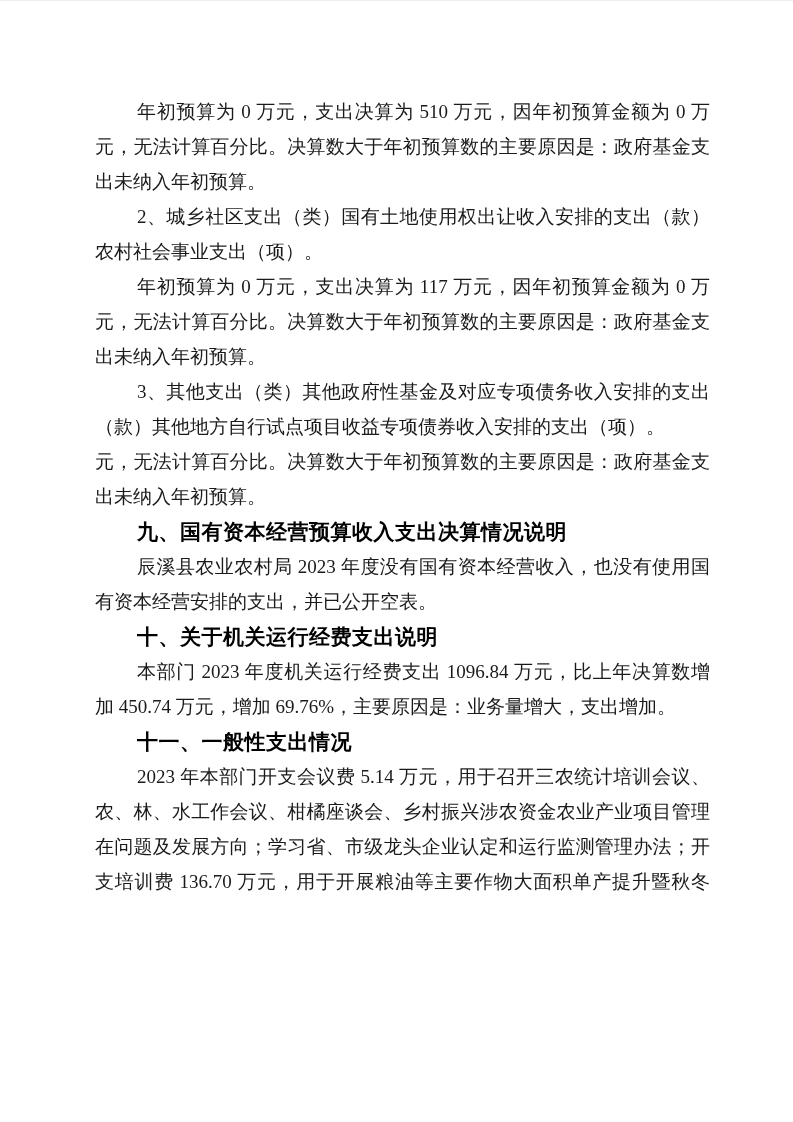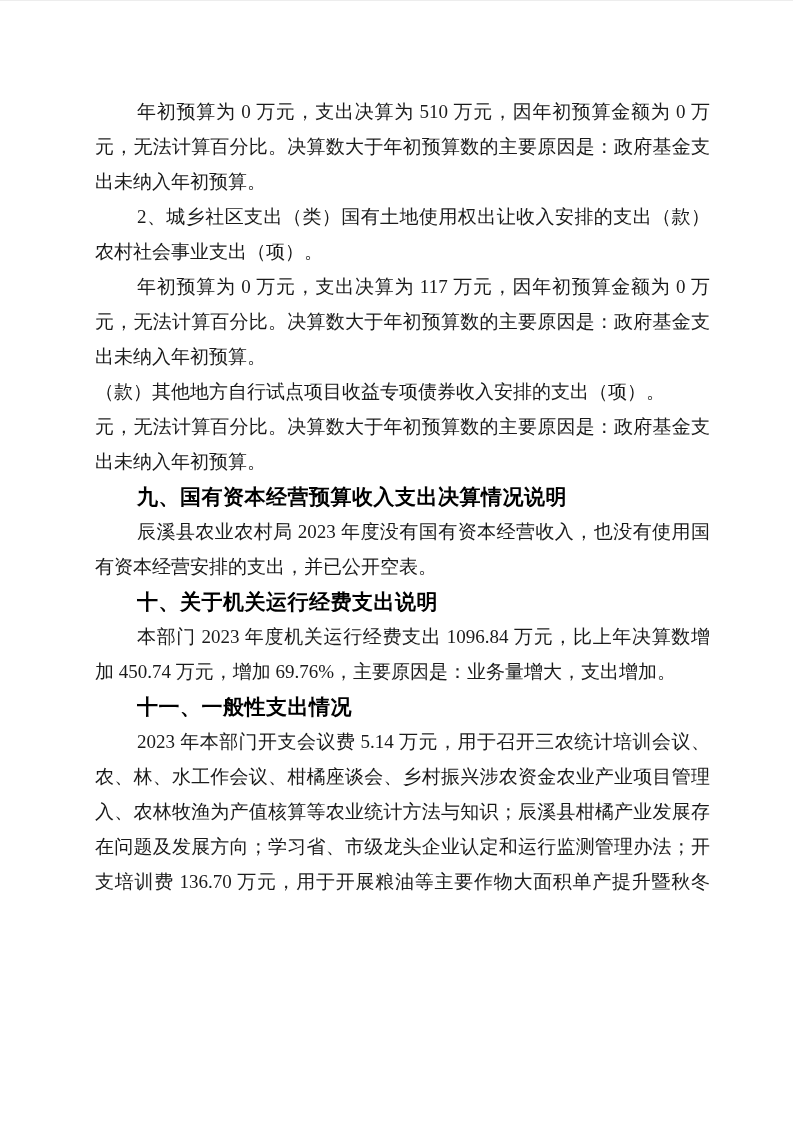--- a/index.html
+++ b/index.html
@@ -64,20 +64,21 @@
       <div class="ln">农村社会事业支出（项）。</div>
     </div>
 
     <div class="para">
       <div class="ln ind j">年初预算为 0 万元，支出决算为 117 万元，因年初预算金额为 0 万</div>
       <div class="ln j">元，无法计算百分比。决算数大于年初预算数的主要原因是：政府基金支</div>
       <div class="ln">出未纳入年初预算。</div>
     </div>
 
     <div class="para">
+      <div class="ln ind j">3、其他支出（类）其他政府性基金及对应专项债务收入安排的支出</div>
       <div class="ln">（款）其他地方自行试点项目收益专项债券收入安排的支出（项）。</div>
     </div>
 
     <div class="para">
       <div class="ln j">元，无法计算百分比。决算数大于年初预算数的主要原因是：政府基金支</div>
       <div class="ln">出未纳入年初预算。</div>
     </div>
 
     <h2 class="head">九、国有资本经营预算收入支出决算情况说明</h2>
 
@@ -91,19 +92,18 @@
     <div class="para">
       <div class="ln ind j">本部门 2023 年度机关运行经费支出 1096.84 万元，比上年决算数增</div>
       <div class="ln">加 450.74 万元，增加 69.76%，主要原因是：业务量增大，支出增加。</div>
     </div>
 
     <h2 class="head">十一、一般性支出情况</h2>
 
     <div class="para">
       <div class="ln ind j">2023 年本部门开支会议费 5.14 万元，用于召开三农统计培训会议、</div>
       <div class="ln j">农、林、水工作会议、柑橘座谈会、乡村振兴涉农资金农业产业项目管理</div>
-      <div class="ln j">入、农林牧渔为产值核算等农业统计方法与知识；辰溪县柑橘产业发展存</div>
       <div class="ln j">在问题及发展方向；学习省、市级龙头企业认定和运行监测管理办法；开</div>
       <div class="ln j">支培训费 136.70 万元，用于开展粮油等主要作物大面积单产提升暨秋冬</div>
     </div>
 
   </div>
 </div>
 
 </body></html>

